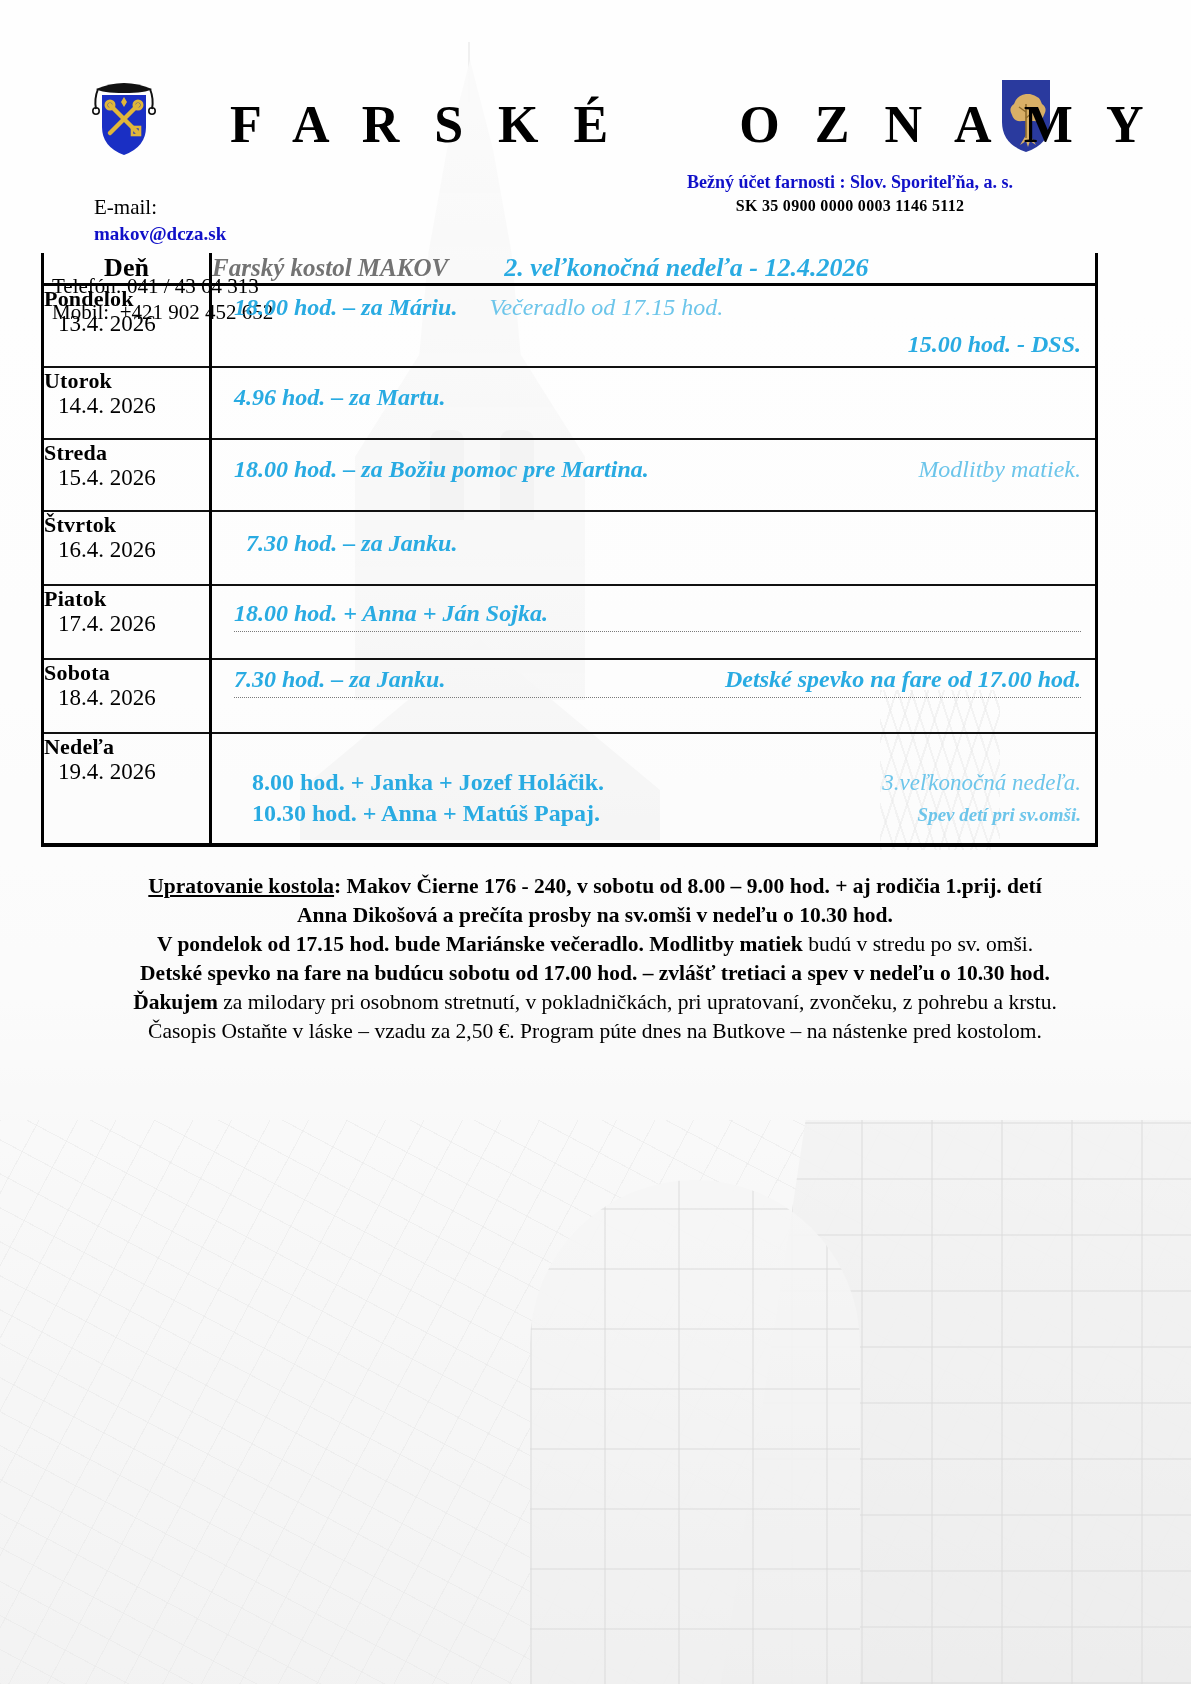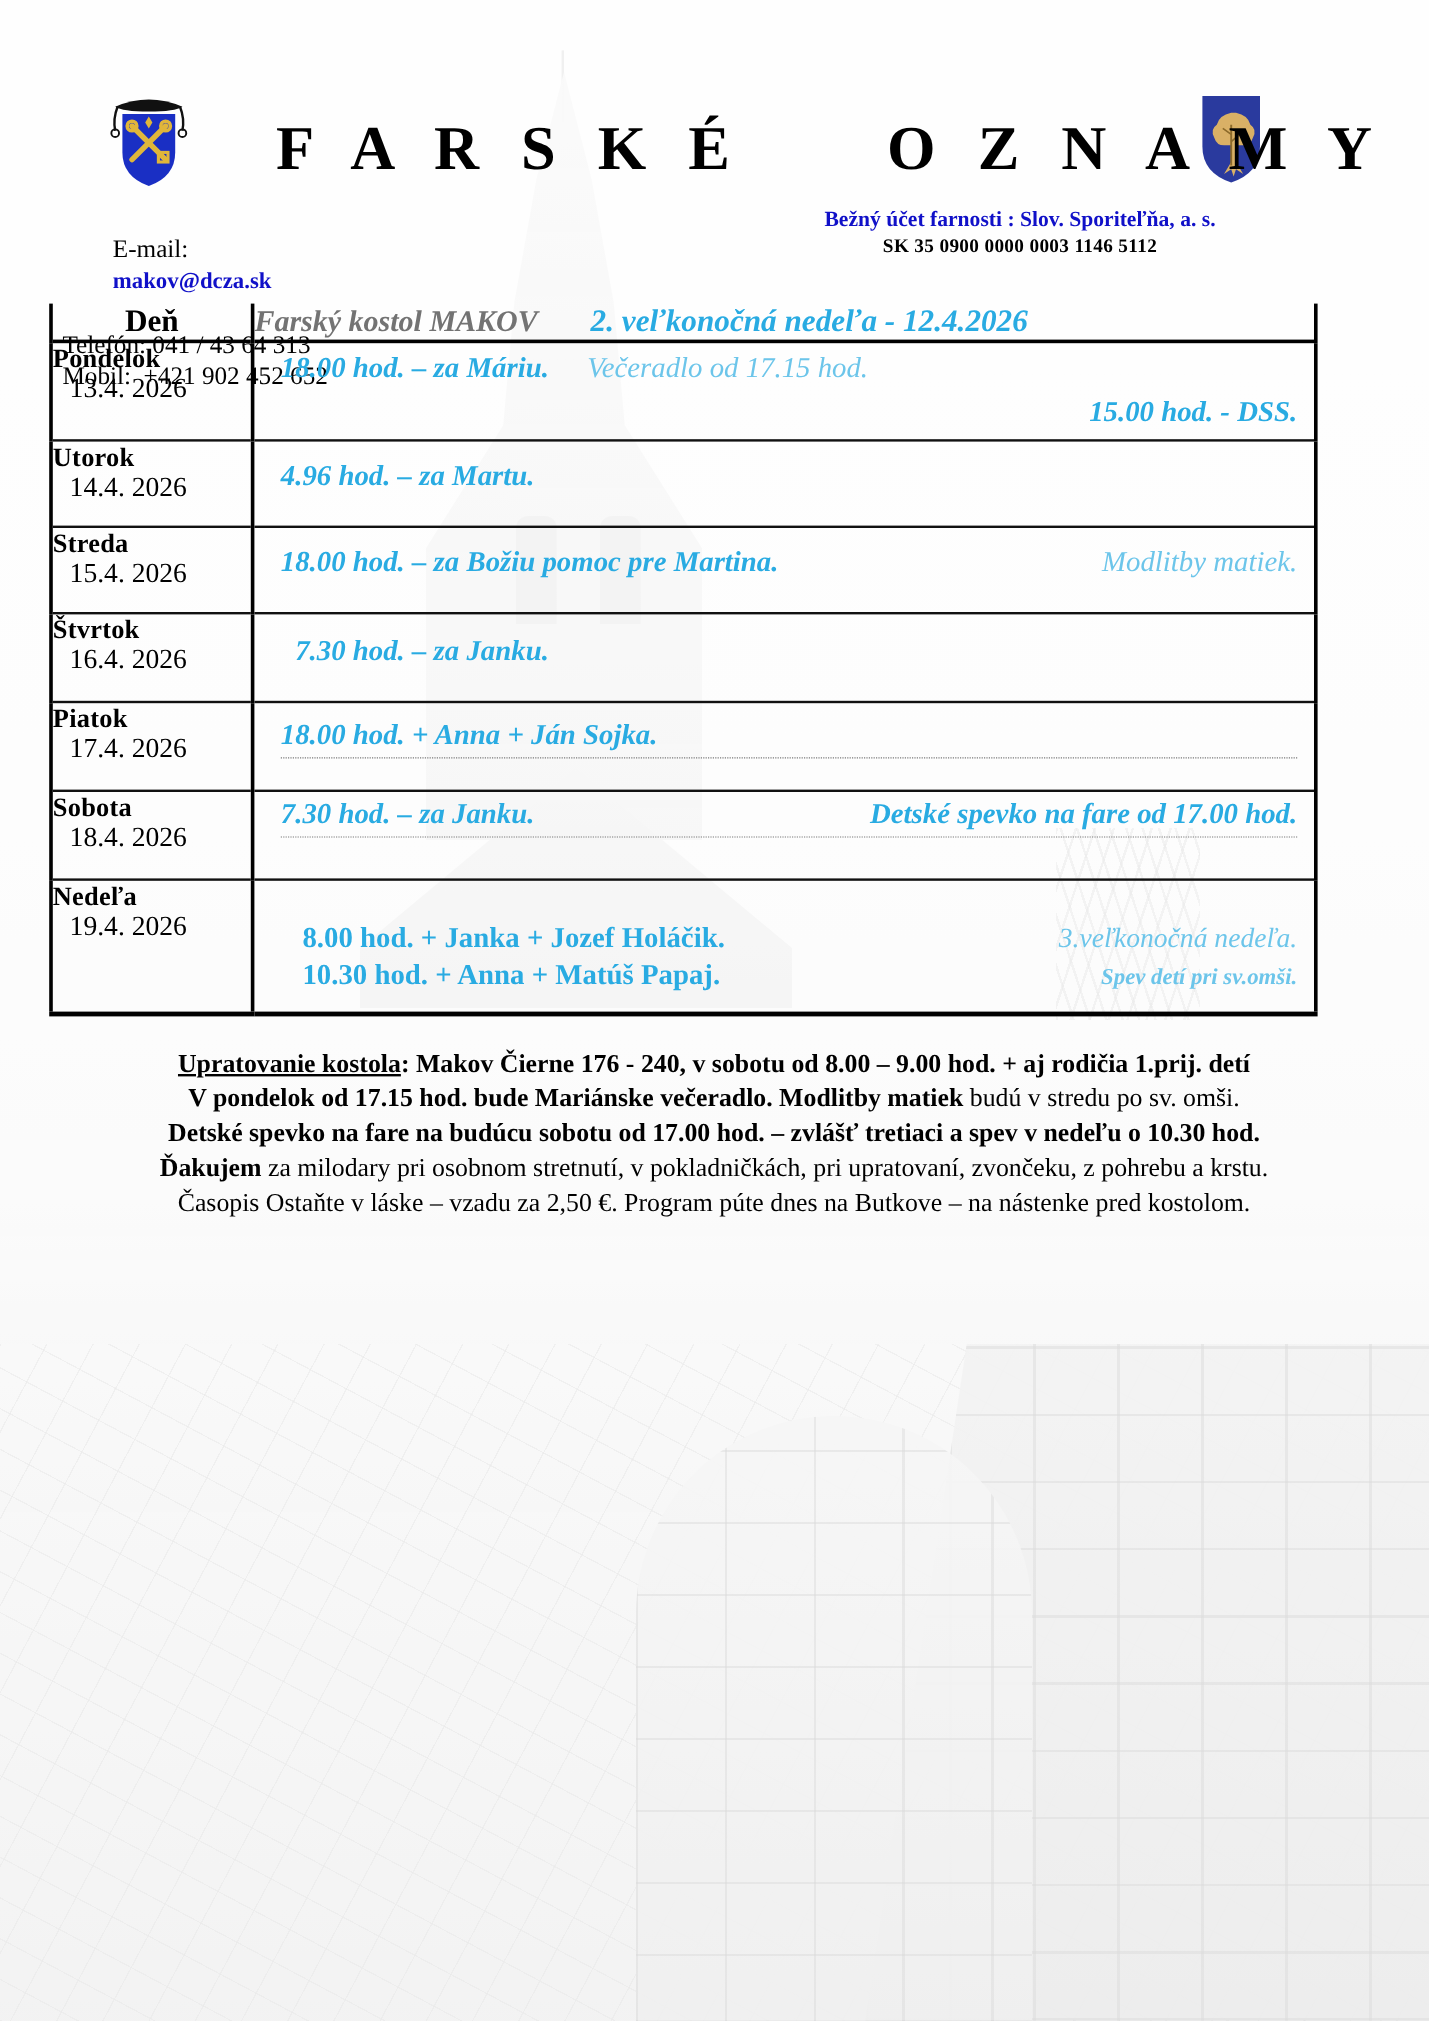--- a/index.html
+++ b/index.html
@@ -234,21 +234,21 @@
     font-weight: bold;
     font-size: 25px;
     color: #737373;
   }
   .hdr-sunday {
     font-family: "Liberation Serif", serif;
     font-style: italic;
     font-weight: bold;
     font-size: 26px;
     color: #29ABE2;
-    margin-left: 44px;
+    margin-left: 56px;
   }
 
   .mass-wrap {
     padding: 8px 14px 8px 22px;
     min-height: 46px;
     position: relative;
   }
   .mass-line {
     display: flex;
     align-items: baseline;
@@ -511,19 +511,20 @@
             <span class="sun-right-sm">Spev detí pri sv.omši.</span>
           </div>
         </div>
       </td>
     </tr>
   </tbody>
     </table>
 
   <div class="footer">
     <p><span class="b u">Upratovanie  kostola</span><span class="b">: Makov Čierne 176 - 240, v sobotu od 8.00 – 9.00 hod. + aj rodičia 1.prij. detí</span></p>
+    <p class="b">Anna Dikošová a prečíta prosby na sv.omši v nedeľu o 10.30 hod.</p>
     <p><span class="b">V pondelok od 17.15 hod. bude Mariánske večeradlo. Modlitby matiek</span><span> budú v stredu po sv. omši.</span></p>
     <p class="b">Detské spevko na fare na budúcu sobotu od 17.00 hod. – zvlášť tretiaci a spev v nedeľu o 10.30 hod.</p>
     <p><span class="b">Ďakujem</span><span> za milodary pri osobnom stretnutí, v pokladničkách, pri upratovaní, zvončeku, z pohrebu a krstu.</span></p>
     <p>Časopis Ostaňte v láske – vzadu za 2,50 €. Program púte dnes na Butkove – na nástenke pred kostolom.</p>
   </div>
 
 </div>
 
 </body></html>

